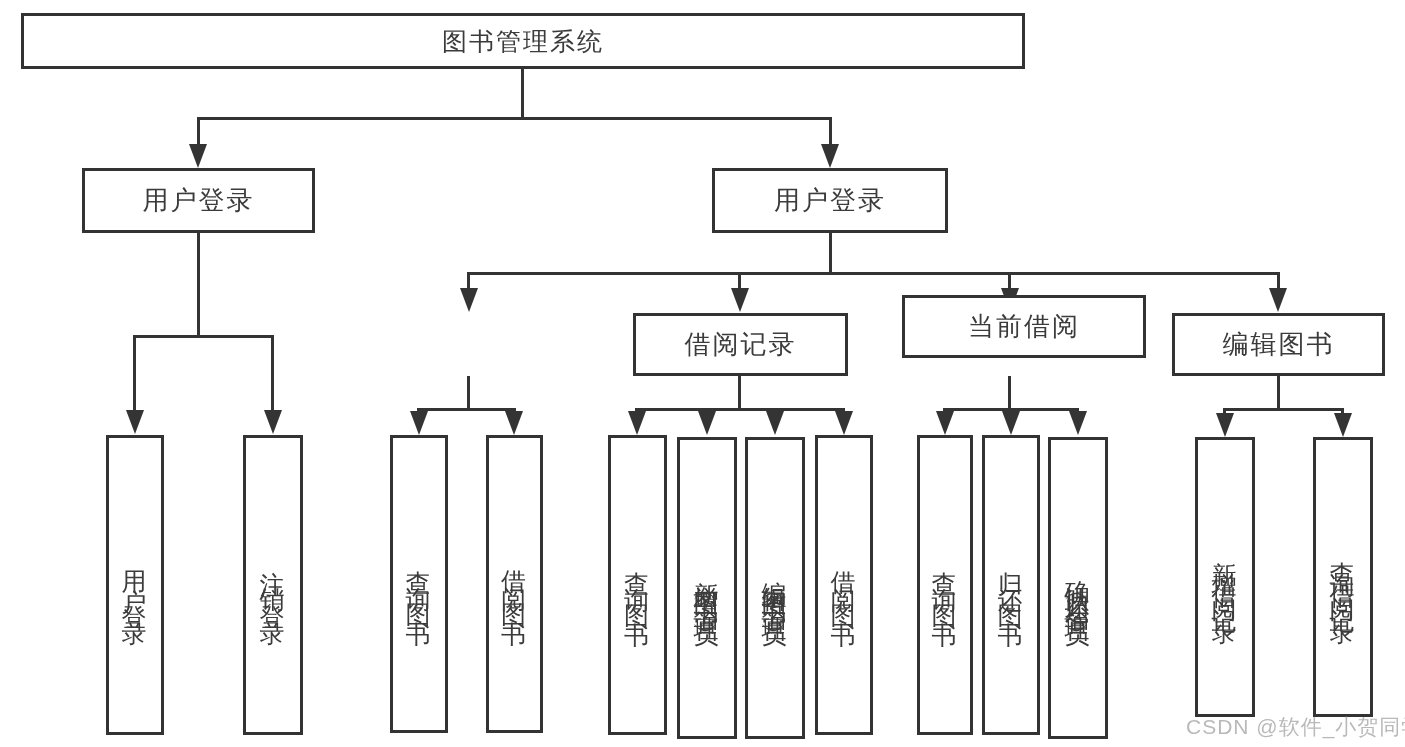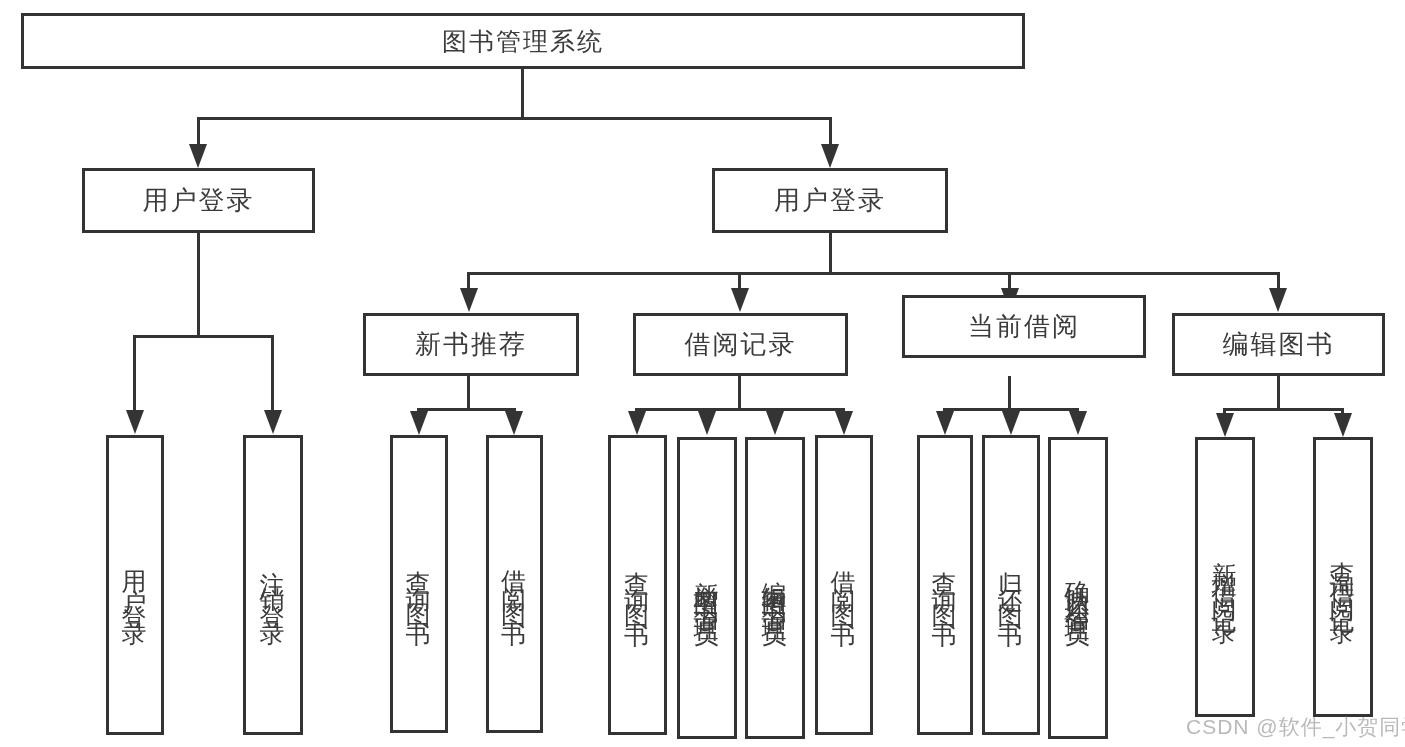--- a/index.html
+++ b/index.html
@@ -93,23 +93,20 @@
   <div class="hline" style="left:467px;top:272px;width:813px"></div>
   <div class="vline" style="left:467px;top:272px;height:19px"></div>
   <div class="vline" style="left:738px;top:272px;height:19px"></div>
   <div class="vline" style="left:1008px;top:272px;height:19px"></div>
   <div class="vline" style="left:1277px;top:272px;height:19px"></div>
   <div class="arr" style="left:460px;top:288px"></div>
   <div class="arr" style="left:731px;top:288px"></div>
   <div class="arr" style="left:1001px;top:288px"></div>
   <div class="arr" style="left:1269px;top:288px"></div>
 
-  <div class="hnode" style="left:363px;top:313px;width:216px;height:63px">
-    <span>新书推荐</span>
-  </div>
   <div class="hnode" style="left:633px;top:313px;width:215px;height:63px">
     <span>借阅记录</span>
   </div>
   <div class="hnode" style="left:902px;top:295px;width:244px;height:63px">
     <span>当前借阅</span>
   </div>
   <div class="hnode" style="left:1172px;top:313px;width:213px;height:63px">
     <span>编辑图书</span>
   </div>
 

